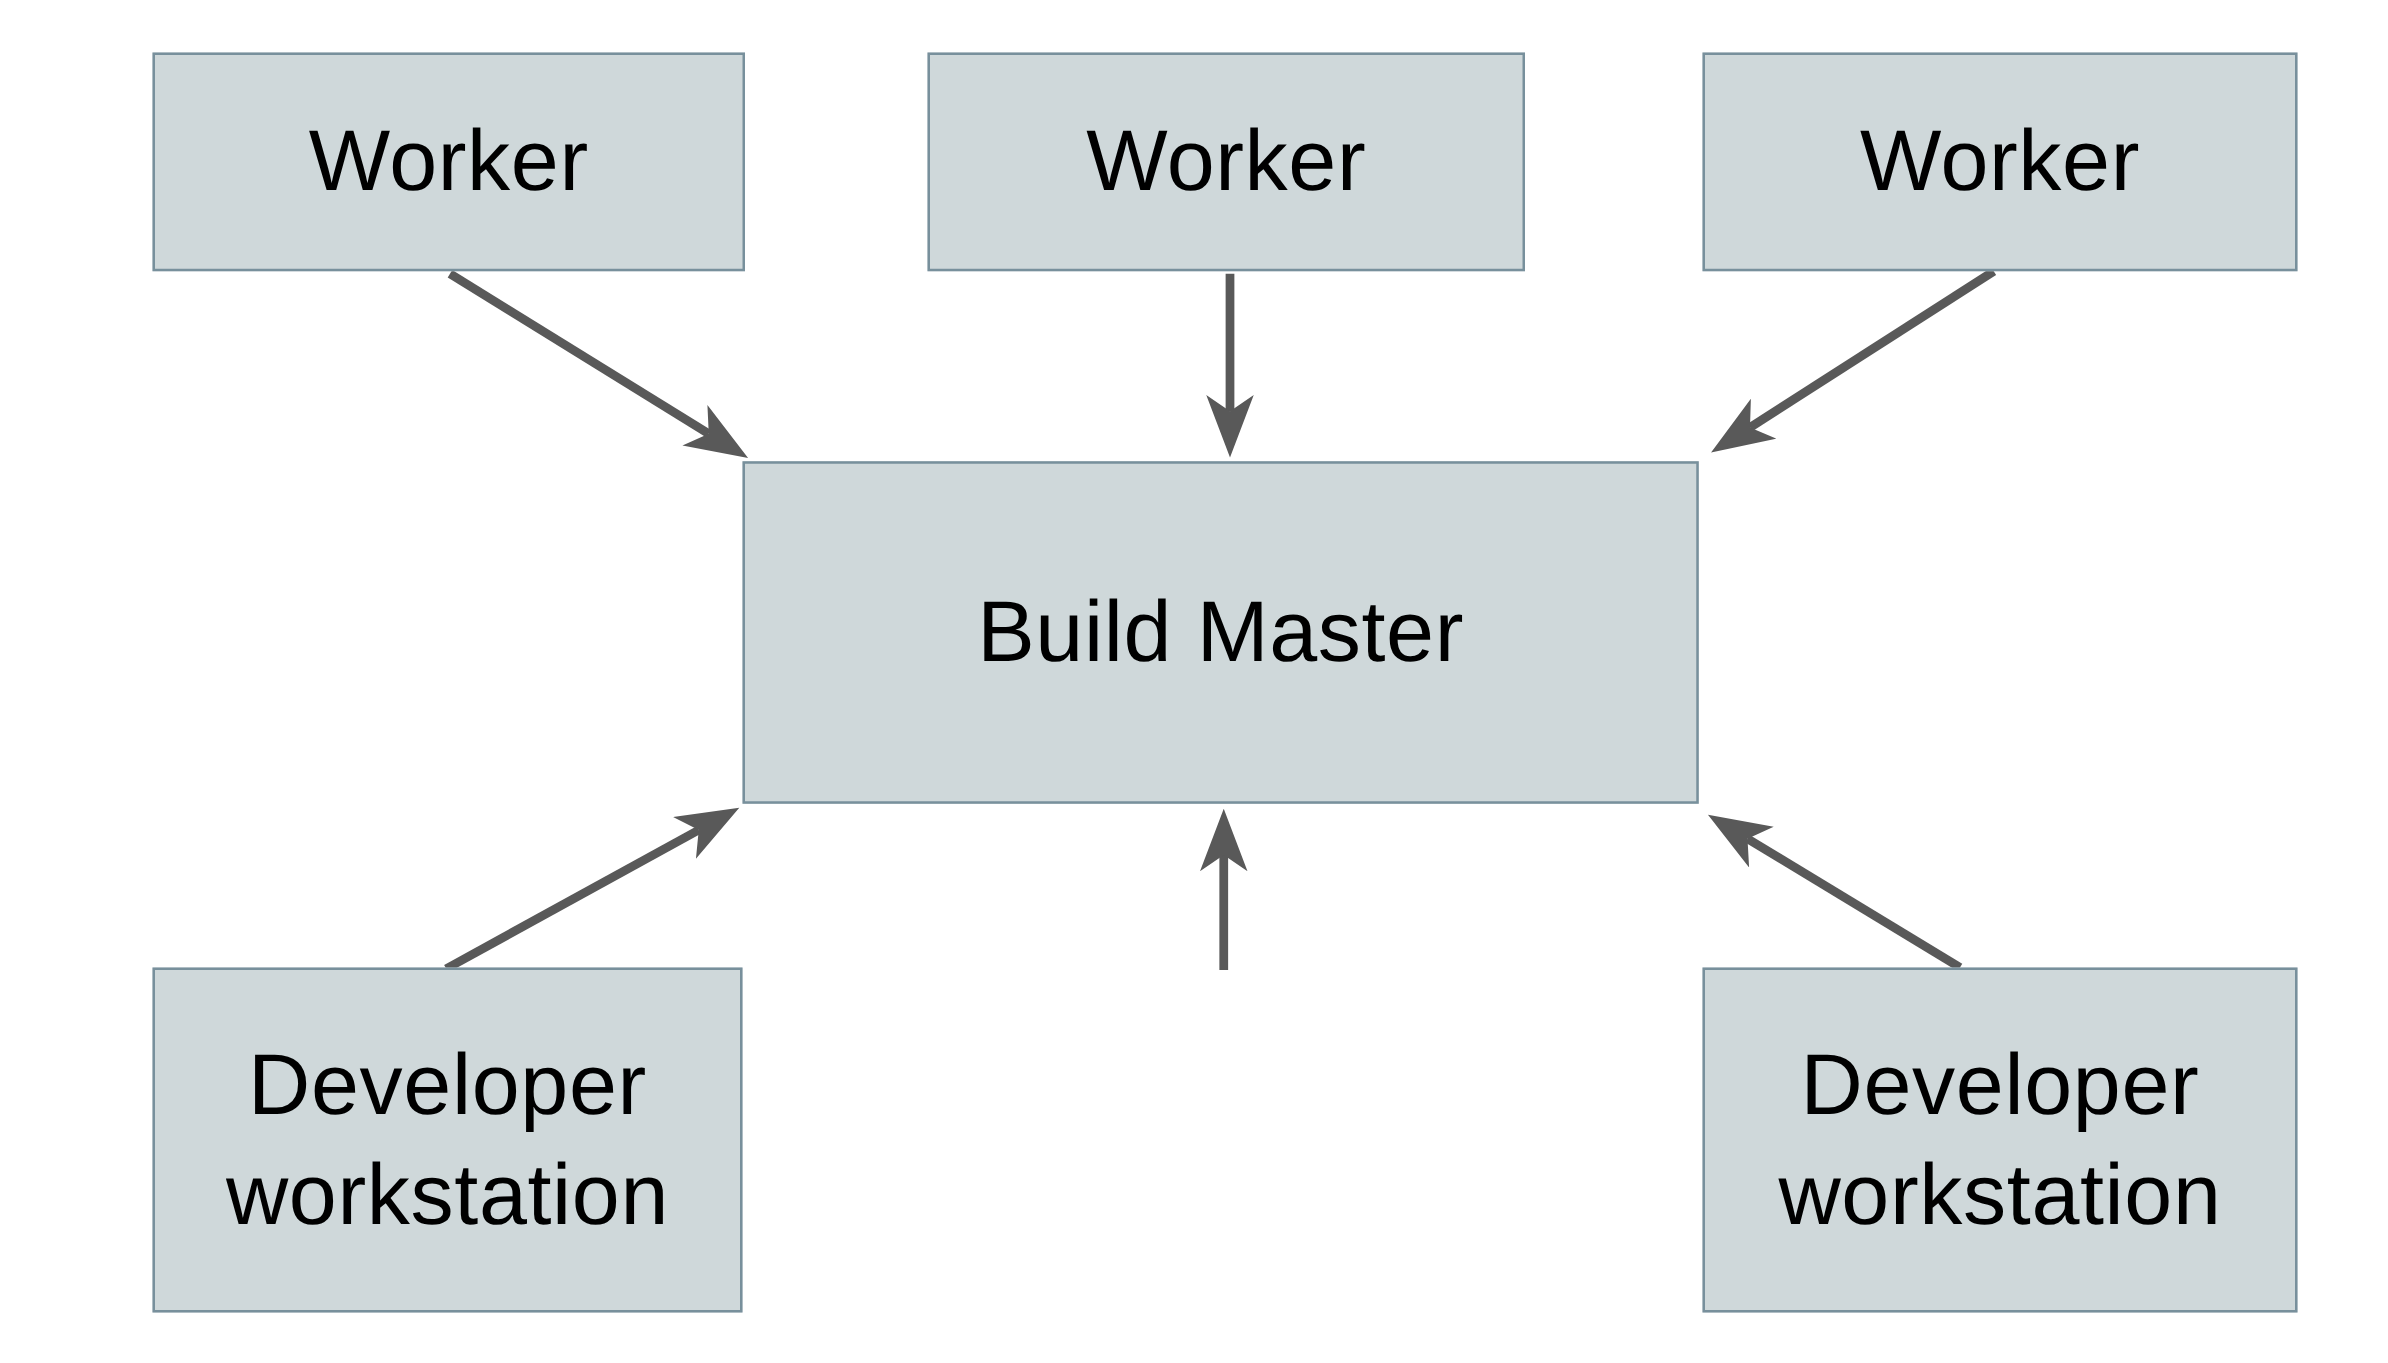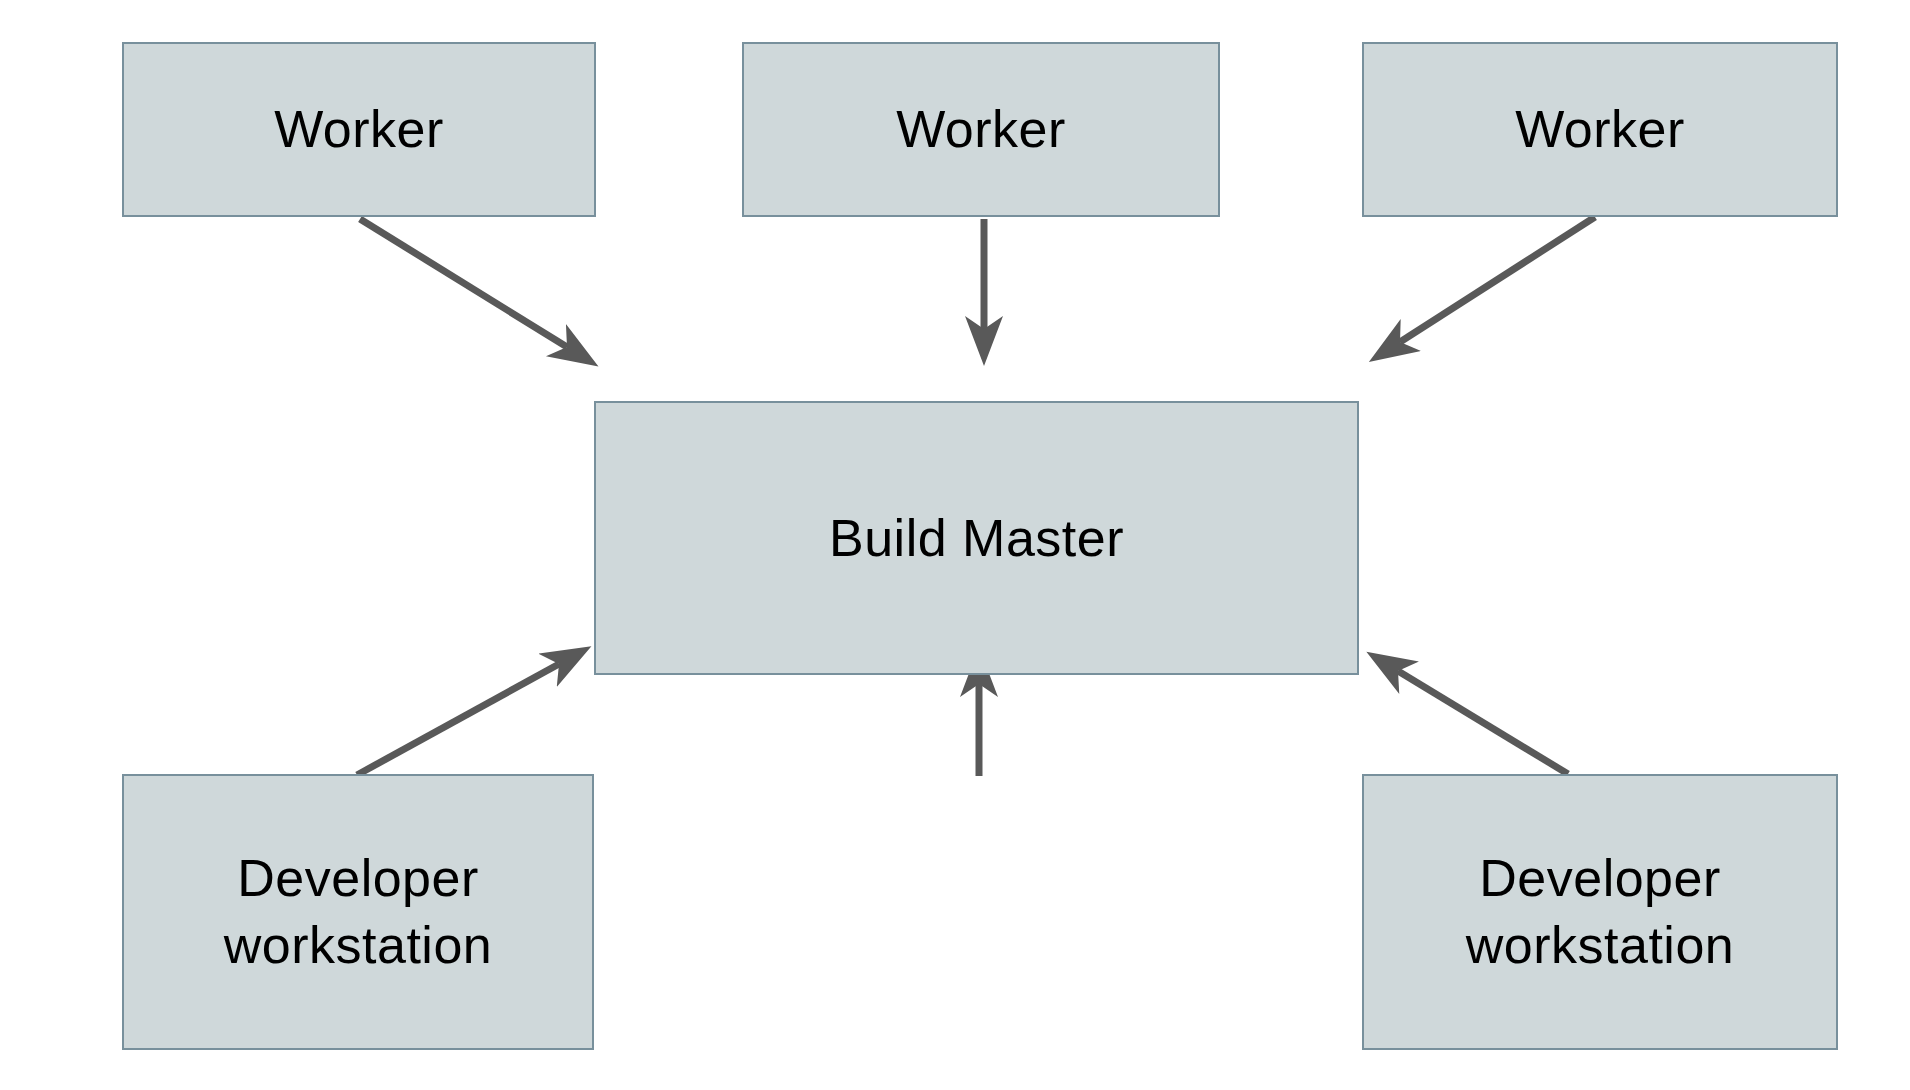--- a/index.html
+++ b/index.html
@@ -33,32 +33,32 @@
   .node {
     position: absolute;
     box-sizing: border-box;
     background: var(--node-fill, #cfd8da);
     border: 2px solid var(--node-border, #78909c);
     display: flex;
     align-items: center;
     justify-content: center;
     text-align: center;
     color: var(--text-color, #000000);
-    font-size: 52px;
+    font-size: 69px;
     line-height: 1.28;
     letter-spacing: 0.5px;
   }
   .node .label {
     display: block;
     padding: 0 10px;
   }
   #node-worker-1        { left: 122px;  top: 42px;  width: 474px; height: 175px; }
   #node-worker-2        { left: 742px;  top: 42px;  width: 478px; height: 175px; }
   #node-worker-3        { left: 1362px; top: 42px;  width: 476px; height: 175px; }
-  #node-build-master    { left: 594px;  top: 369px; width: 765px; height: 274px; margin-top: 32px; }
+  #node-build-master    { left: 594px;  top: 369px; width: 765px; height: 274px; }
   #node-dev-left        { left: 122px;  top: 774px; width: 472px; height: 276px; }
   #node-ci-server       { left: 742px;  top: 774px; width: 478px; height: 276px; }
   #node-dev-right       { left: 1362px; top: 774px; width: 476px; height: 276px; }
 </style>
 </head>
 <body>
 
 <div class="stage">
 
   <svg class="edges" viewBox="0 0 1910 1090" xmlns="http://www.w3.org/2000/svg">

